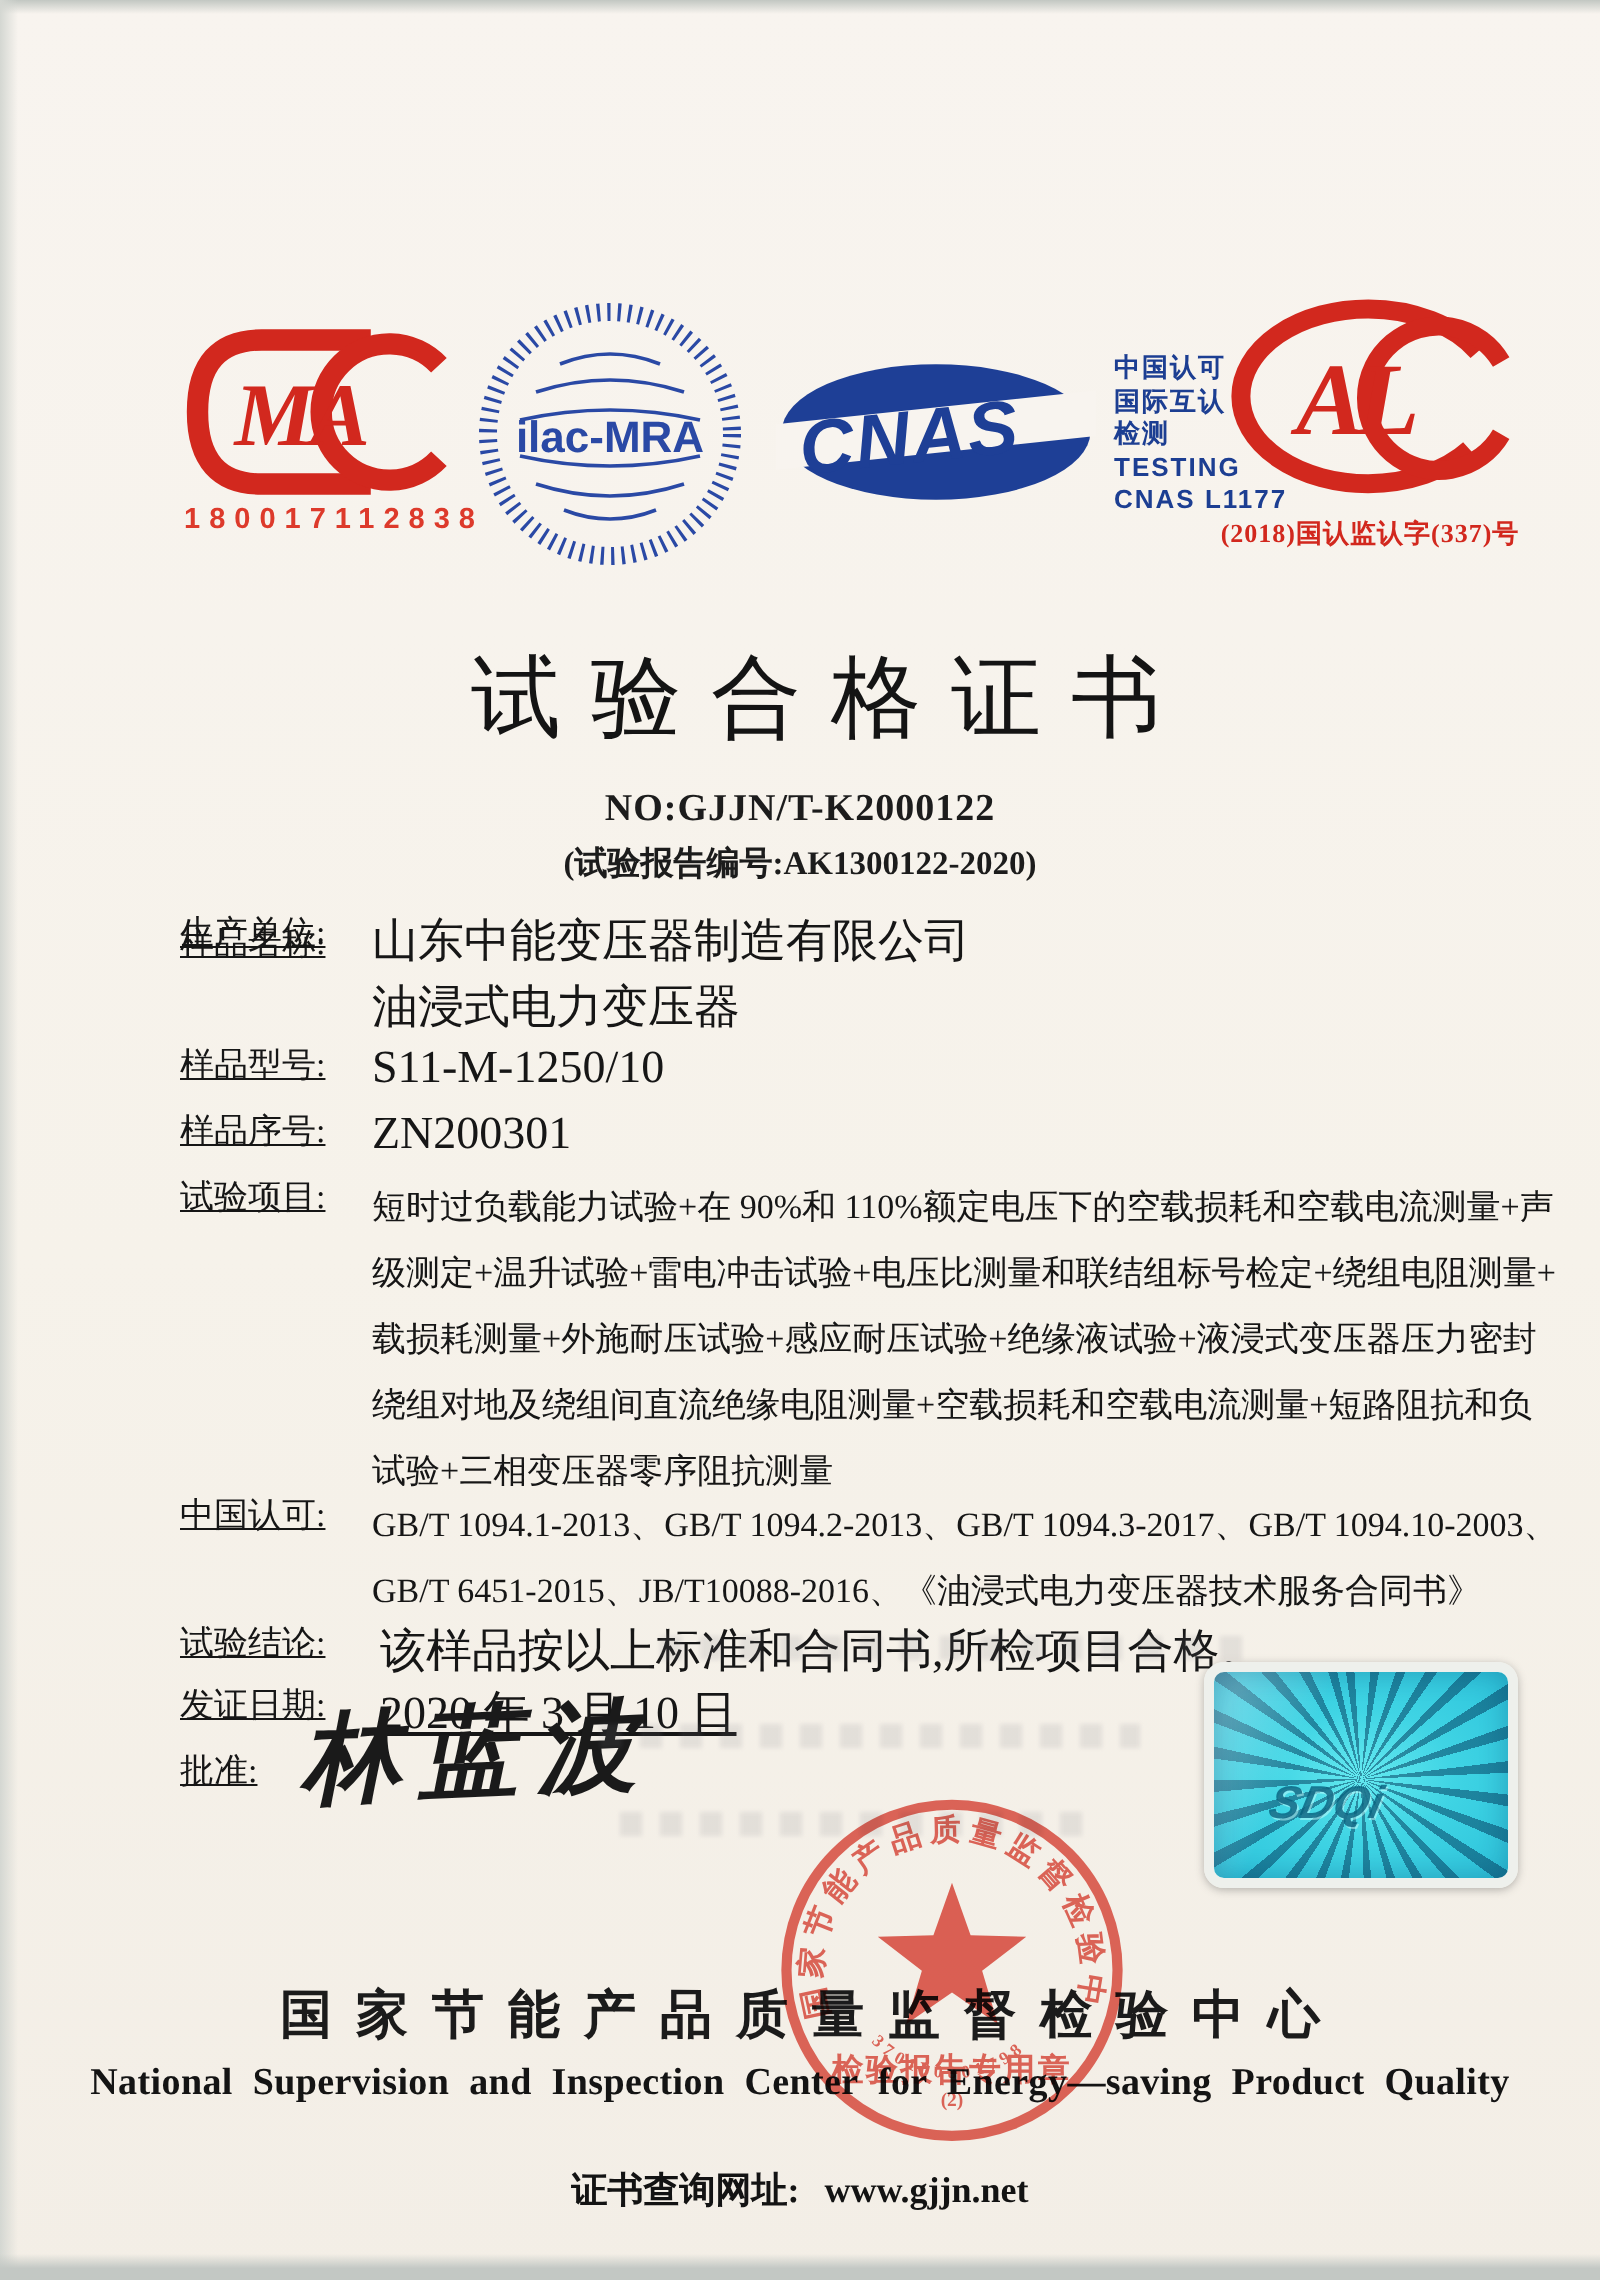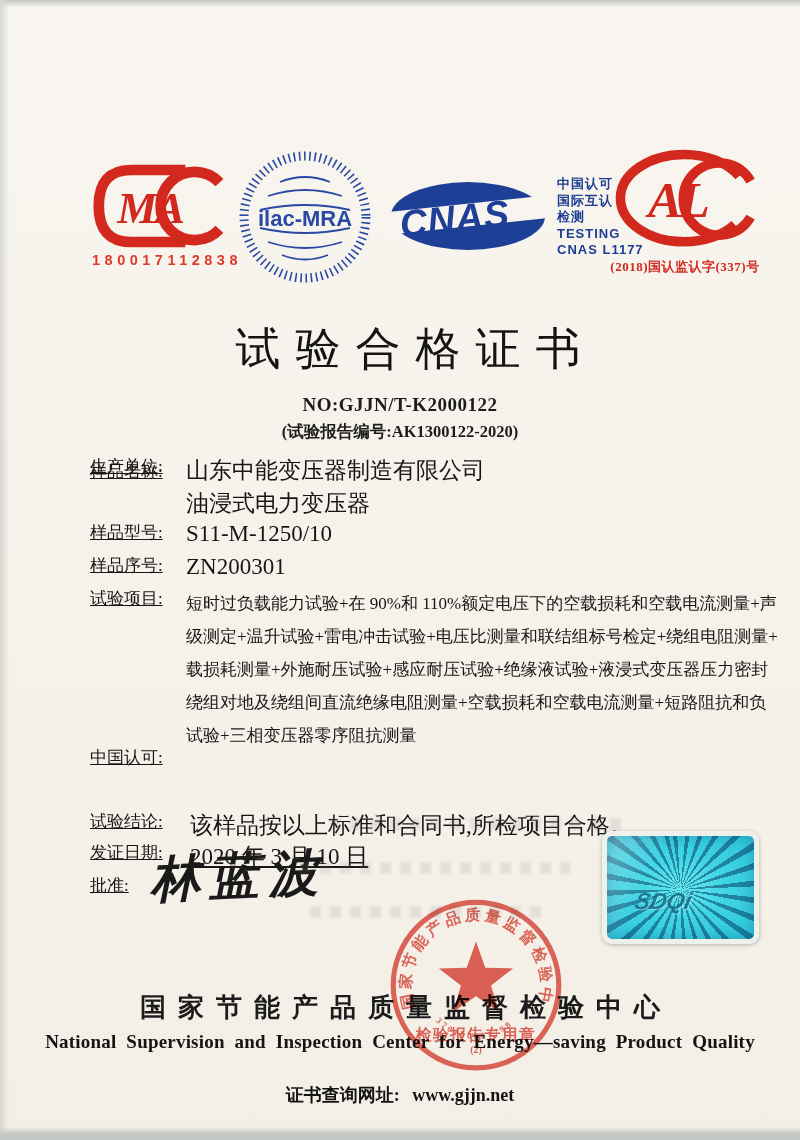--- a/index.html
+++ b/index.html
@@ -138,20 +138,24 @@
   <div class="flabel" style="top:587px;">试验项目:</div>
   <div class="flines" style="top:587px; width:548px;">
     <div>短时过负载能力试验+在 90%和 110%额定电压下的空载损耗和空载电流测量+声</div>
     <div>级测定+温升试验+雷电冲击试验+电压比测量和联结组标号检定+绕组电阻测量+</div>
     <div>载损耗测量+外施耐压试验+感应耐压试验+绝缘液试验+液浸式变压器压力密封</div>
     <div>绕组对地及绕组间直流绝缘电阻测量+空载损耗和空载电流测量+短路阻抗和负</div>
     <div>试验+三相变压器零序阻抗测量</div>
   </div>
 
   <div class="flabel" style="top:746px;">中国认可:</div>
+  <div class="flines" style="top:746px; width:560px;">
+    <div>GB/T 1094.1-2013、GB/T 1094.2-2013、GB/T 1094.3-2017、GB/T 1094.10-2003、</div>
+    <div>GB/T 6451-2015、JB/T10088-2016、《油浸式电力变压器技术服务合同书》</div>
+  </div>
 
   <div class="flabel" style="top:810px;">试验结论:</div>
   <div class="fvalue" style="top:810px; left:190px;">该样品按以上标准和合同书,所检项目合格。</div>
 
   <div class="flabel" style="top:841px;">发证日期:</div>
   <div class="fvalue" style="top:841px; left:190px;text-decoration:underline;">2020 年 3 月 10 日</div>
 
   <div class="flabel" style="top:874px;">批准:</div>
   <div class="abs signature">林蓝波</div>
 

